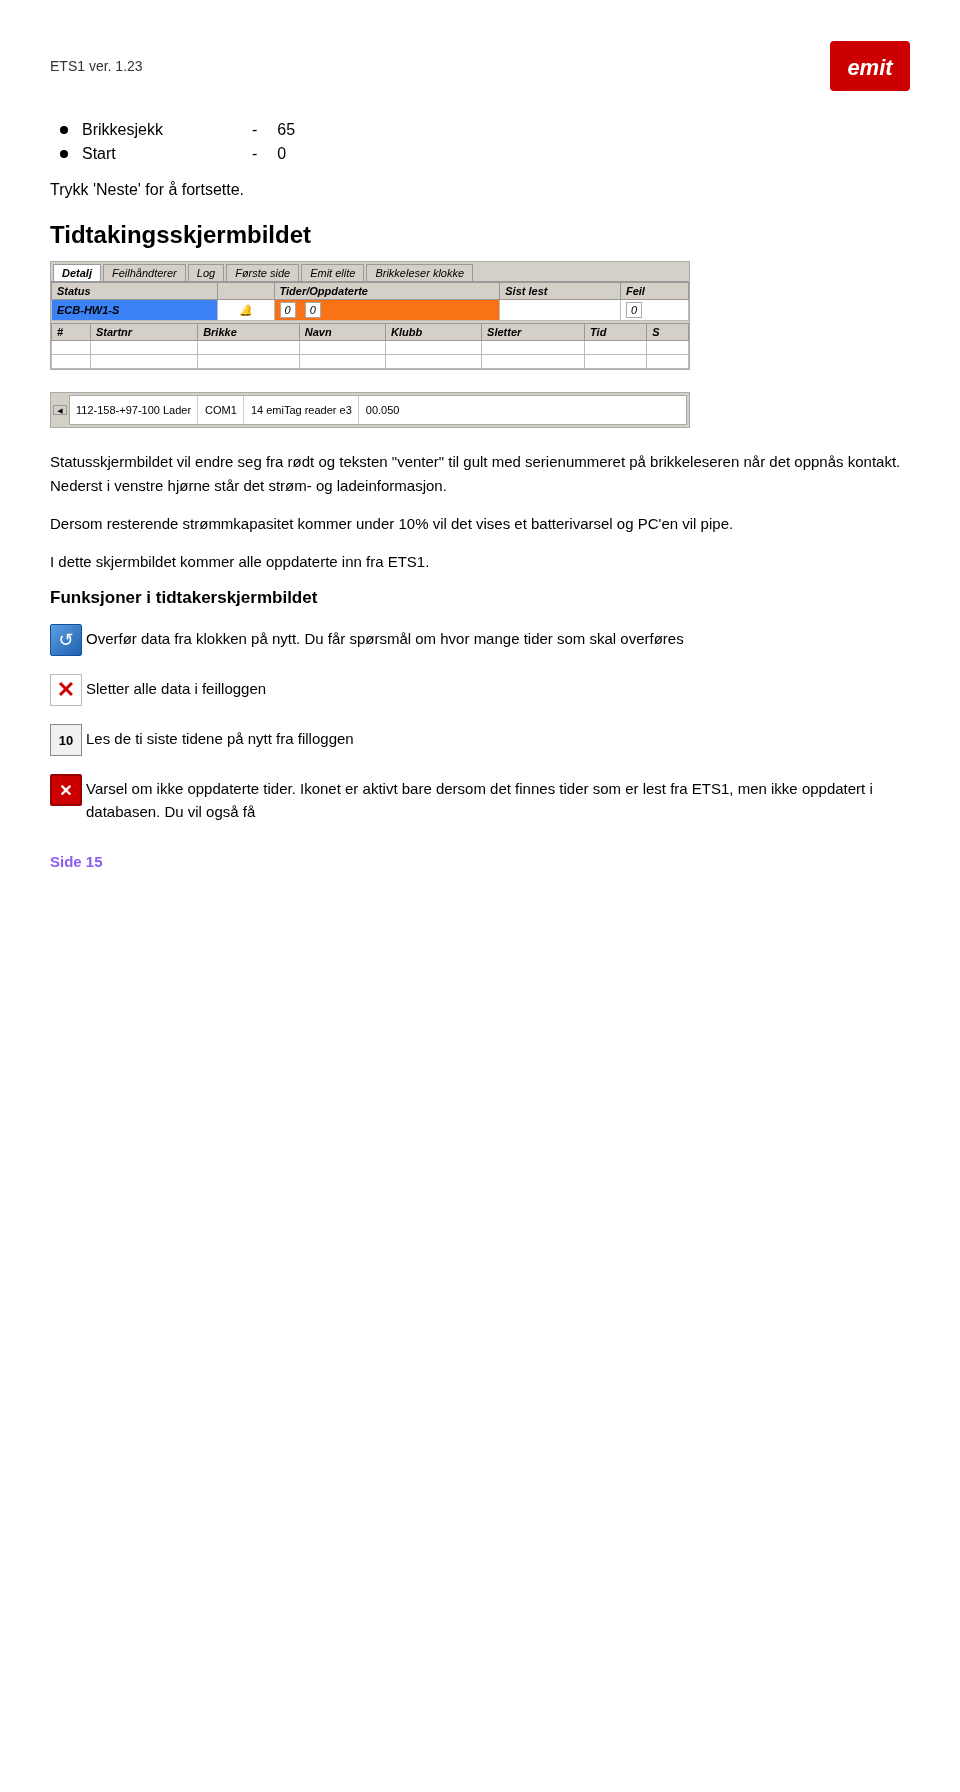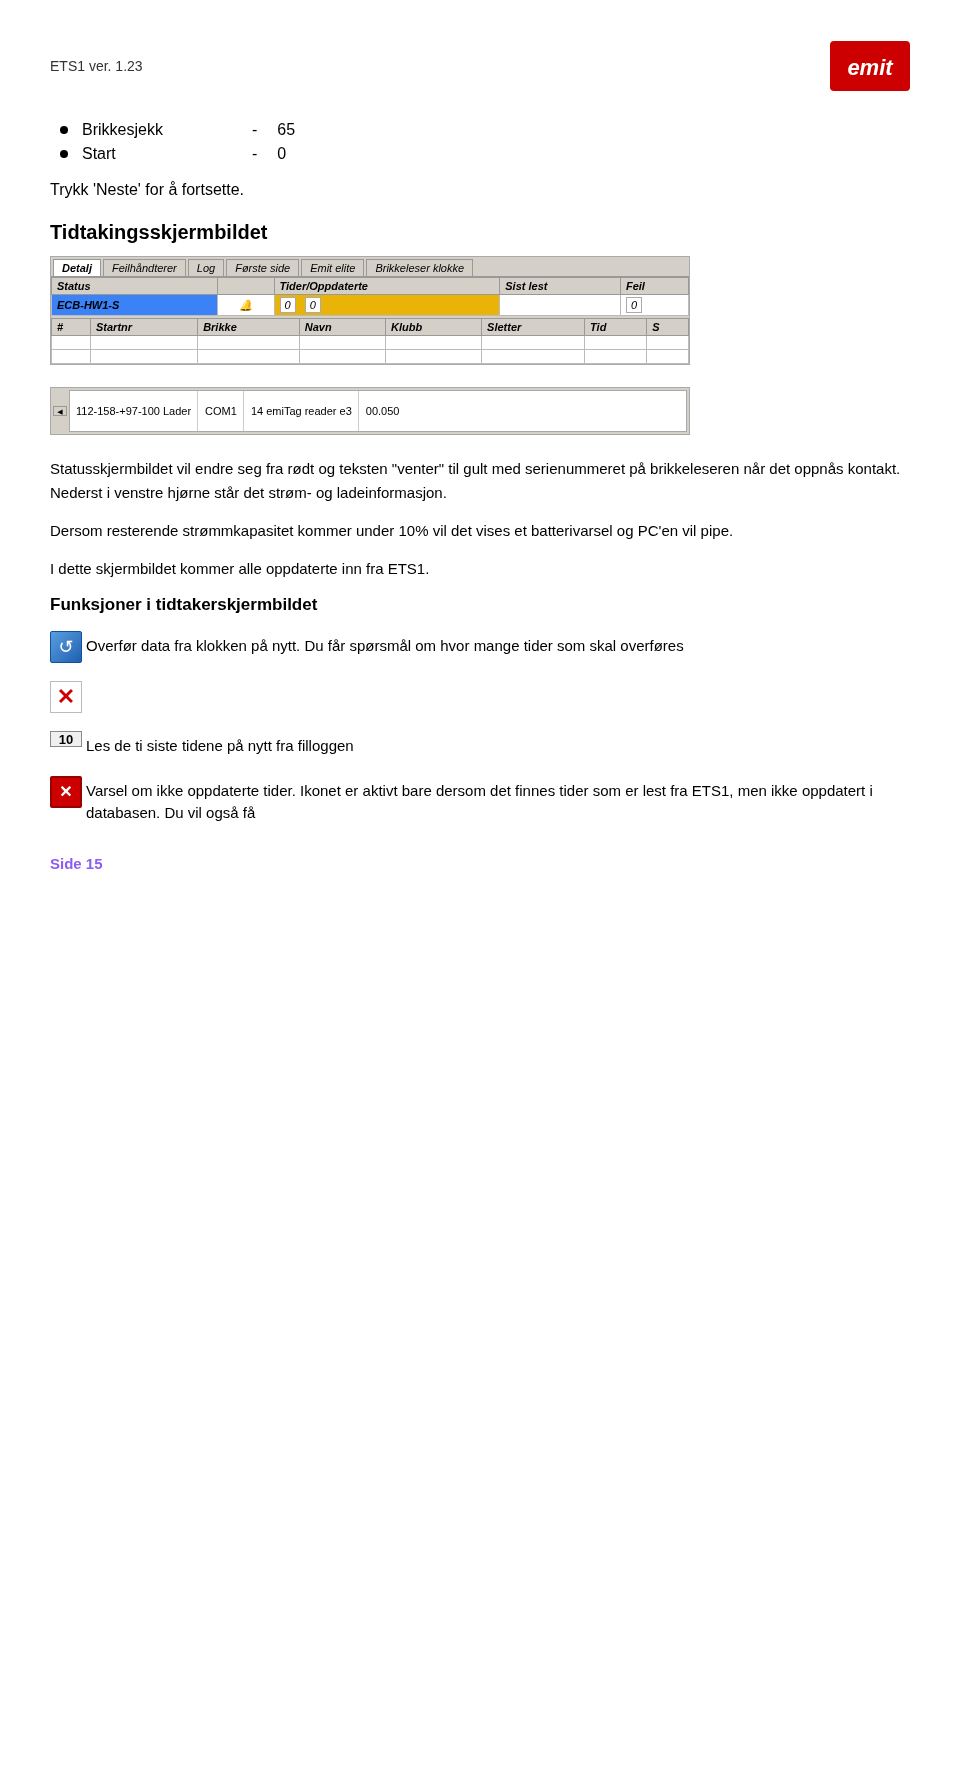--- a/index.html
+++ b/index.html
@@ -58,21 +58,21 @@
     
     .instruction {
       font-size: 16px;
       font-family: Arial, sans-serif;
       margin-bottom: 22px;
       color: #000;
     }
 
     
     .section-heading {
-      font-size: 20px;
+      font-size: 24px;
       font-weight: bold;
       font-family: Arial, sans-serif;
       margin-bottom: 12px;
       color: #000;
     }
 
     
     .ui-screenshot {
       border: 1px solid #aaa;
       margin-bottom: 22px;
@@ -159,21 +159,21 @@
       line-height: 10px;
     }
     .sb-cells {
       display: flex;
       flex: 1;
       gap: 1px;
       background: #fff;
       border: 1px solid #aaa;
     }
     .sb-cell {
-      padding: 14px 6px;
+      padding: 8px 6px;
       font-size: 11px;
       font-family: Arial, sans-serif;
       border-right: 1px solid #ccc;
       white-space: nowrap;
       background: #fff;
       color: #000;
     }
     .sb-cell:last-child { border-right: none; }
 
     
@@ -194,21 +194,21 @@
       margin-top: 6px;
     }
     .func-item {
       display: flex;
       align-items: flex-start;
       margin-bottom: 18px;
       gap: 4px;
     }
     .func-icon-ten {
       width: 32px;
-      height: 16px;
+      height: 32px;
       background: #f0f0f0;
       border: 1px solid #888;
       display: flex;
       align-items: center;
       justify-content: center;
       font-size: 13px;
       font-family: Arial, sans-serif;
       font-weight: bold;
     }
     .func-text {
@@ -318,21 +318,21 @@
         <th></th>
         <th>Tider/Oppdaterte</th>
         <th>Sist lest</th>
         <th>Feil</th>
       </tr>
     </thead>
     <tbody>
       <tr>
         <td class="status-cell">ECB-HW1-S</td>
         <td style="text-align:center;">🔔</td>
-        <td style="background:#eab308;">
+        <td style="background:#f97316;">
           <span style="border:1px solid #aaa;display:inline-block;padding:1px 4px;background:#fff;">0</span>
           &nbsp;
           <span style="border:1px solid #aaa;display:inline-block;padding:1px 4px;background:#fff;">0</span>
         </td>
         <td style="background:#fff;"></td>
         <td style="background:#fff;">
           <span style="border:1px solid #aaa;display:inline-block;padding:1px 4px;background:#fff;">0</span>
         </td>
       </tr>
     </tbody>
@@ -394,20 +394,21 @@
 
 <div class="func-section-heading">Funksjoner i tidtakerskjermbildet</div>
 
 <div class="func-item">
   <div class="transfer-arrow"></div>
   <div class="func-text">Overfør data fra klokken på nytt. Du får spørsmål om hvor mange tider som skal overføres</div>
 </div>
 
 <div class="func-item">
   <div class="del-x">✕</div>
+  <div class="func-text">Sletter alle data i feilloggen</div>
 </div>
 
 <div class="func-item">
   <div class="func-icon-ten">10</div>
   <div class="func-text">Les de ti siste tidene på nytt fra filloggen</div>
 </div>
 
 <div class="func-item">
   <div class="warn-x">✕</div>
   <div class="func-text">Varsel om ikke oppdaterte tider.  Ikonet er aktivt bare dersom det finnes tider som er lest fra ETS1, men ikke oppdatert i databasen. Du vil også få</div>

